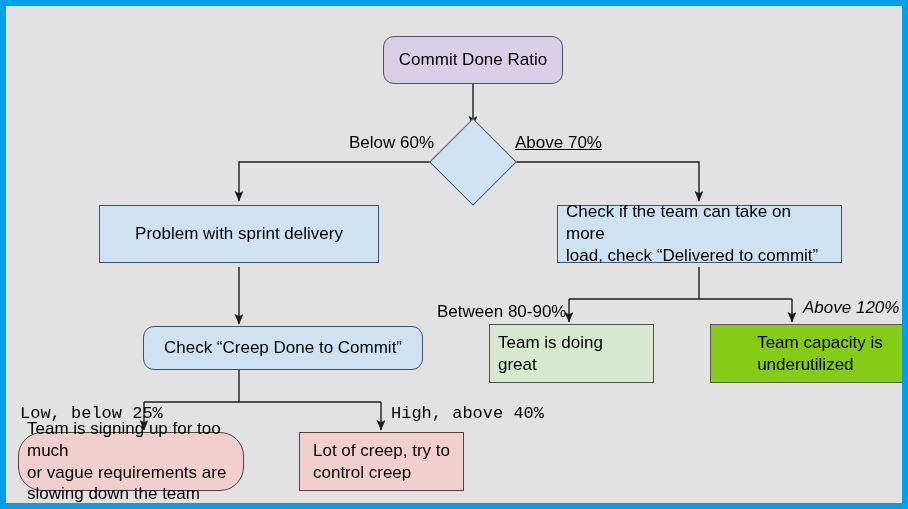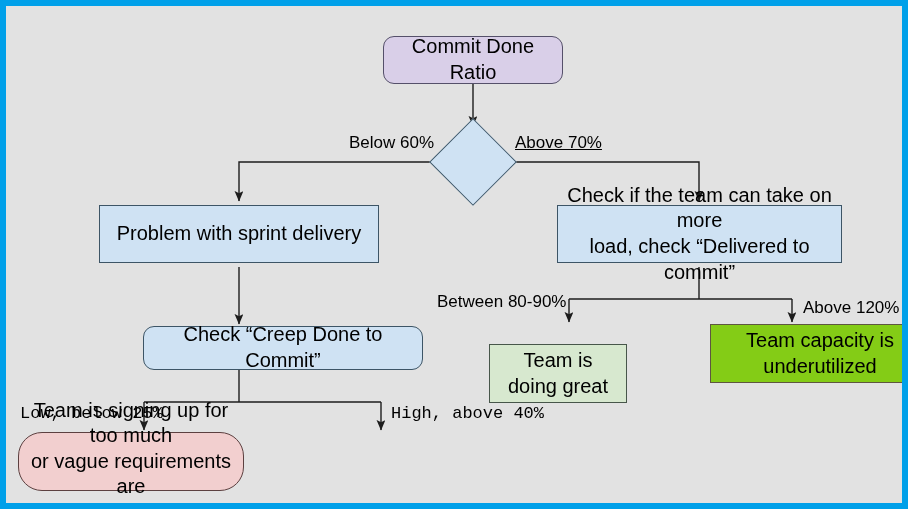--- a/index.html
+++ b/index.html
@@ -27,23 +27,22 @@
     width: 908px;
     height: 509px;
     pointer-events: none;
   }
   .node {
     position: absolute;
     box-sizing: border-box;
     display: flex;
     align-items: center;
     justify-content: center;
-    text-align: center;
     color: #000000;
-    font-size: 20px;
+    font-size: 17px;
     line-height: 1.28;
     padding: 2px 8px;
     white-space: pre-line;
     border: 1.3px solid #40404a;
   }
   .node-process {
     background: #cfe2f3;
     border-color: #3d5566;
   }
   .node-rounded {
@@ -126,31 +125,33 @@
 
   <div class="edge-label" style="left:509px; top:127px;text-decoration:underline;">Above 70%</div>
 
   <div class="node node-process" style="left:551px; top:199px; width:285px; height:58px;">Check if the team can take on more
 load, check “Delivered to commit”</div>
 
   <div class="node node-process" style="left:93px; top:199px; width:280px; height:58px;">Problem with sprint delivery</div>
 
   <div class="node node-process node-rounded" style="left:93px; top:320px; width:280px; height:44px;">Check “Creep Done to Commit”</div>
 
-  <div class="edge-label" style="left:431px; top:286px;">Between 80-90%</div>
+  <div class="edge-label" style="left:431px; top:296px;">Between 80-90%</div>
 
-  <div class="edge-label" style="left:797px; top:292px;">Above 120%</div>
+  <div class="edge-label" style="left:797px; top:292px;font-style:italic;">Above 120%</div>
 
-  <div class="node node-good" style="left:483px; top:318px; width:138px; height:59px;margin-top:20px;">Team is doing great</div>
+  <div class="node node-good" style="left:483px; top:318px; width:165px; height:59px;">Team is doing great</div>
 
   <div class="node node-warn" style="left:676px; top:318px; width:220px; height:59px;">Team capacity is
 underutilized</div>
 
   <div class="edge-label" style="left:14px; top:398px;font-family:Liberation Mono, monospace;">Low, below 25%</div>
 
   <div class="edge-label" style="left:385px; top:398px;font-family:Liberation Mono, monospace;">High, above 40%</div>
 
   <div class="node node-bad" style="left:12px; top:426px; width:226px; height:59px;border-radius:24px;">Team is signing up for too much
 or vague requirements are
 slowing down the team</div>
 
+  <div class="node node-bad" style="left:293px; top:426px; width:165px; height:59px;">Lot of creep, try to
+control creep</div>
 
 </div>
 
 </body></html>

